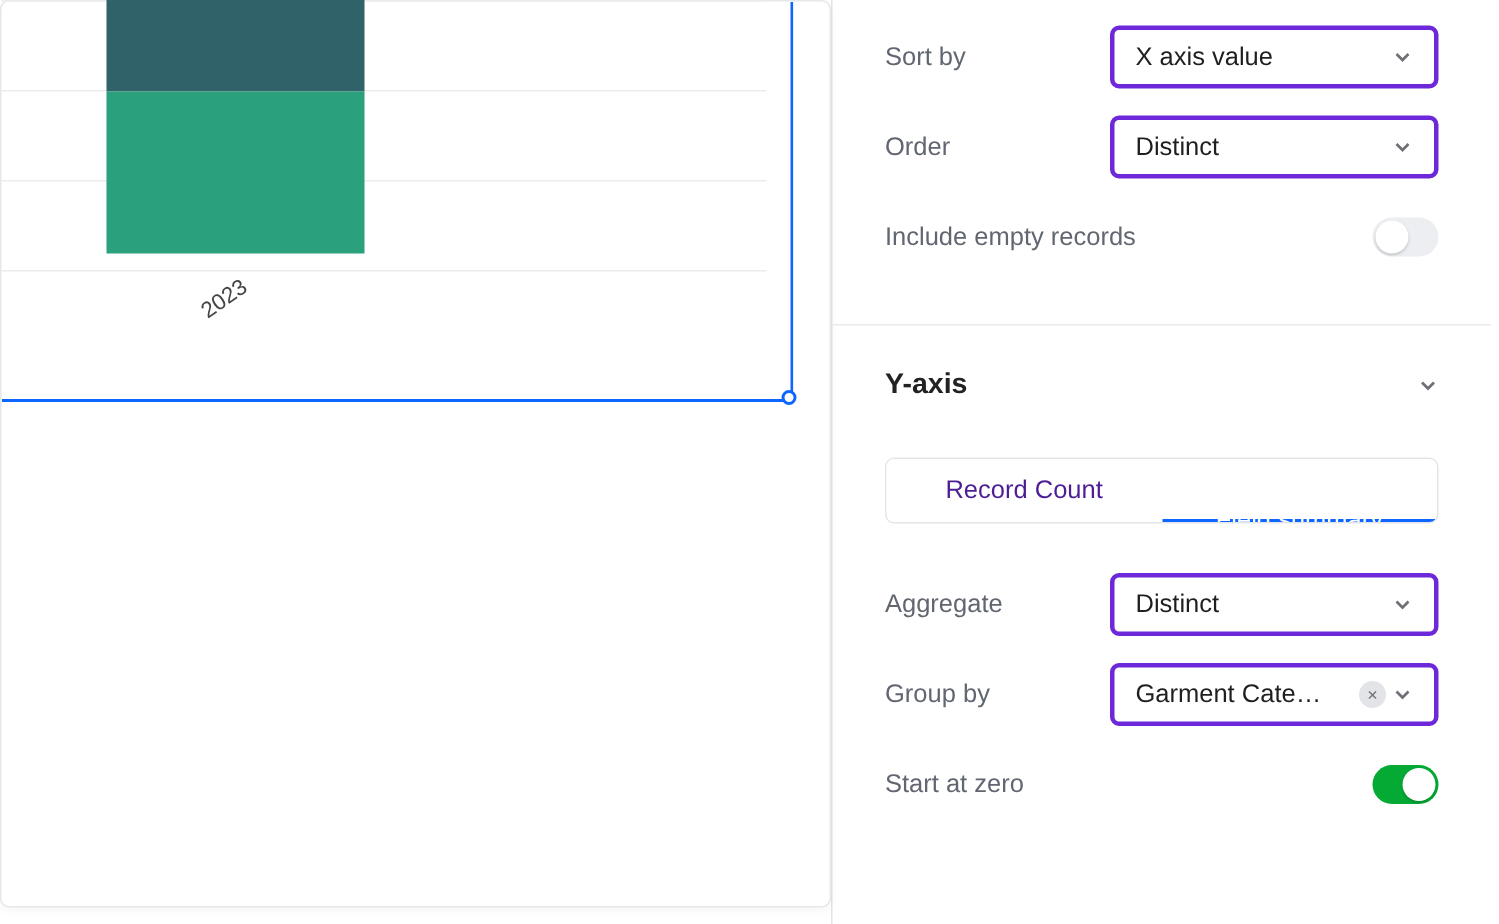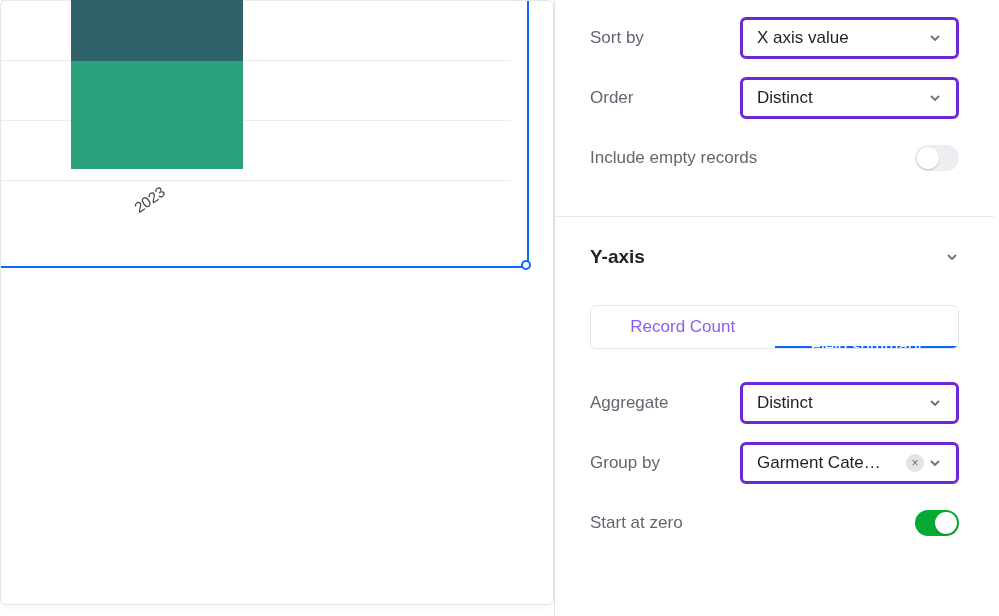--- a/index.html
+++ b/index.html
@@ -40,21 +40,21 @@
     .toggle.on  { background: #04aa33; }
     .toggle.on .knob { right: 2px; }
 
     .divider { height: 1px; background: #e9eaec; margin: 28px -35px 28px -35px; }
 
     .section-head { display: flex; align-items: center; justify-content: space-between; height: 24px; margin-bottom: 36px; }
     .section-head h3 { font-size: 19px; font-weight: 700; color: #222; }
 
     .seg-ctrl { display: flex; border: 1px solid #e4e5e8; border-radius: 6px; overflow: hidden; height: 44px; margin-bottom: 24px; }
     .seg-ctrl .tab { flex: 1; display: flex; align-items: center; justify-content: center; font-size: 17px; cursor: pointer; }
-    .seg-ctrl .tab.inactive { color: #8b5cf6; background: #fff; }
+    .seg-ctrl .tab.inactive { color: #4c1d95; background: #fff; }
     .seg-ctrl .tab.active   { color: #fff; background: #0d66ff; margin-top: 40px; }
 
     .sel-with-clear .inner-right { display: flex; align-items: center; gap: 4px; }
     .clear-badge { width: 18px; height: 18px; border-radius: 50%; background: #e3e4e7; color: #707277; font-size: 12px; display: flex; align-items: center; justify-content: center; }
 
     .chev { width: 14px; height: 14px; }
     .chev path { stroke: #6e7075; stroke-width: 1.8; fill: none; }
   </style>
 </head>
 <body>

